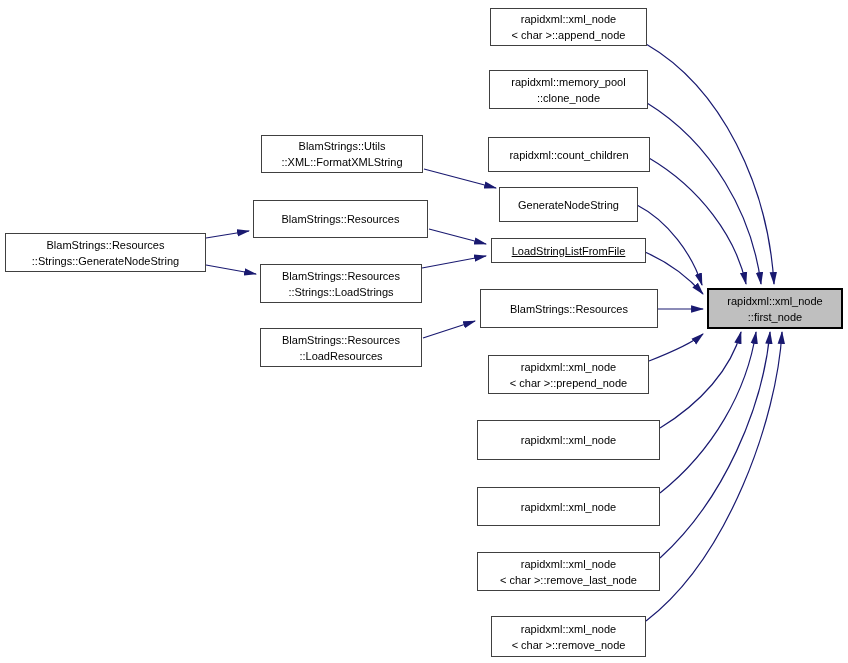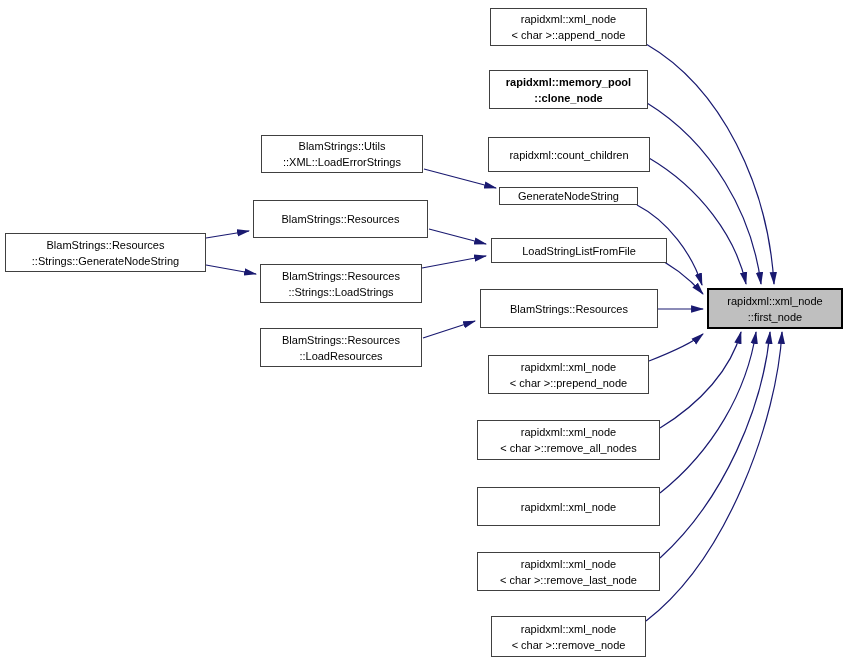--- a/index.html
+++ b/index.html
@@ -77,48 +77,48 @@
     <path class="edge" d="M 660 493 C 713 451, 747 391, 756 332" marker-end="url(#arrow)"></path>
     <path class="edge" d="M 660 558 C 724 500, 763 407, 770 332" marker-end="url(#arrow)"></path>
     <path class="edge" d="M 646 621 C 728 558, 777 419, 782 332" marker-end="url(#arrow)"></path>
   </svg>
 
   <div class="node" style="left:490px; top:8px; width:157px; height:38px;">
     <span>rapidxml::xml_node</span>
     <span>&lt; char &gt;::append_node</span>
   </div>
 
-  <div class="node" style="left:489px; top:70px; width:159px; height:39px;font-weight:bold;">
+  <div class="node" style="left:489px; top:70px; width:159px; height:39px;">
     <span>rapidxml::memory_pool</span>
     <span>::clone_node</span>
   </div>
 
   <div class="node" style="left:488px; top:137px; width:162px; height:35px;">
     <span>rapidxml::count_children</span>
   </div>
 
   <div class="node" style="left:261px; top:135px; width:162px; height:38px;align-items:center;">
     <span>BlamStrings::Utils</span>
-    <span>::XML::LoadErrorStrings</span>
+    <span>::XML::FormatXMLString</span>
   </div>
 
-  <div class="node" style="left:499px; top:187px; width:139px; height:18px;">
+  <div class="node" style="left:499px; top:187px; width:139px; height:35px;">
     <span>GenerateNodeString</span>
   </div>
 
   <div class="node" style="left:253px; top:200px; width:175px; height:38px;">
     <span>BlamStrings::Resources</span>
   </div>
 
   <div class="node" style="left:5px; top:233px; width:201px; height:39px;">
     <span>BlamStrings::Resources</span>
     <span>::Strings::GenerateNodeString</span>
   </div>
 
-  <div class="node" style="left:491px; top:238px; width:176px; height:25px;">
+  <div class="node" style="left:491px; top:238px; width:155px; height:25px;text-decoration:underline;">
     <span>LoadStringListFromFile</span>
   </div>
 
   <div class="node" style="left:260px; top:264px; width:162px; height:39px;">
     <span>BlamStrings::Resources</span>
     <span>::Strings::LoadStrings</span>
   </div>
 
   <div class="node" style="left:480px; top:289px; width:178px; height:39px;">
     <span>BlamStrings::Resources</span>
@@ -134,21 +134,20 @@
     <span>::LoadResources</span>
   </div>
 
   <div class="node" style="left:488px; top:355px; width:161px; height:39px;">
     <span>rapidxml::xml_node</span>
     <span>&lt; char &gt;::prepend_node</span>
   </div>
 
   <div class="node" style="left:477px; top:420px; width:183px; height:40px;">
     <span>rapidxml::xml_node</span>
-    <span>&lt; char &gt;::remove_all_nodes</span>
   </div>
 
   <div class="node" style="left:477px; top:487px; width:183px; height:39px;">
     <span>rapidxml::xml_node</span>
   </div>
 
   <div class="node" style="left:477px; top:552px; width:183px; height:39px;">
     <span>rapidxml::xml_node</span>
     <span>&lt; char &gt;::remove_last_node</span>
   </div>

